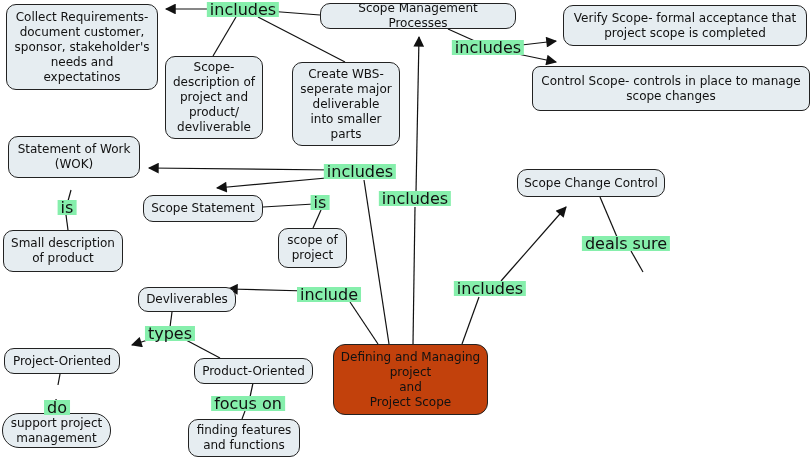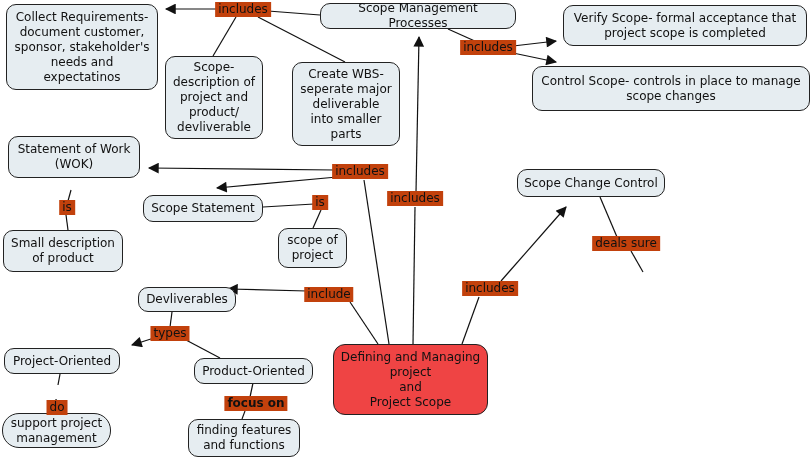--- a/index.html
+++ b/index.html
@@ -12,25 +12,25 @@
     overflow:hidden;
   }
   #wires{position:absolute;left:0;top:0;z-index:1;}
   .node{
     position:absolute;z-index:2;box-sizing:border-box;
     background:#e6edf1;border:1.3px solid #222;border-radius:10px;
     display:flex;align-items:center;justify-content:center;
     text-align:center;white-space:pre-line;
     font-size:12px;line-height:15px;padding:2px 6px;
   }
-  .node.main{background:#ef4444;border-radius:12px;border-width:1.5px;}
+  .node.main{background:#c2410c;border-radius:12px;border-width:1.5px;}
   .elabel{
     position:absolute;z-index:2;transform:translateX(-50%);
-    background:#c2410c;padding:0 3px;white-space:nowrap;
-    font-size:12px;line-height:15px;
+    background:#86efac;padding:0 3px;white-space:nowrap;
+    font-size:16px;line-height:15px;
   }
 </style>
 </head>
 <body>
 
 <div id="canvas">
 
   <svg id="wires" width="812" height="460">
     <defs>
       <marker id="ah" viewBox="0 0 10 10" refX="9" refY="5" markerWidth="11" markerHeight="9" orient="auto">
@@ -85,21 +85,21 @@
 document customer,
 sponsor, stakeholder's
 needs and
 expectatinos</div>
 
   <div class="node" style="left:320px;top:3px;width:196px;height:26px;">Scope Management Processes</div>
 
   <div class="node" style="left:563px;top:5px;width:244px;height:41px;">Verify Scope- formal acceptance that
 project scope is completed</div>
 
-  <div class="node" style="left:532px;top:66px;width:278px;height:45px;">Control Scope- controls in place to manage
+  <div class="node" style="left:532px;top:66px;width:278px;height:45px;border-radius:8px;">Control Scope- controls in place to manage
 scope changes</div>
 
   <div class="node" style="left:165px;top:56px;width:98px;height:83px;">Scope-
 description of
 project and
 product/
 devliverable</div>
 
   <div class="node" style="left:292px;top:62px;width:108px;height:84px;">Create WBS-
 seperate major
@@ -153,15 +153,15 @@
   <div class="elabel" style="left:626px;top:236px;">deals sure</div>
 
   <div class="elabel" style="left:67px;top:200px;">is</div>
 
   <div class="elabel" style="left:320px;top:195px;">is</div>
 
   <div class="elabel" style="left:170px;top:326px;">types</div>
 
   <div class="elabel" style="left:57px;top:384px;margin-top:16px;">do</div>
 
-  <div class="elabel" style="left:256px;top:396px;font-weight:bold;">focus on</div>
+  <div class="elabel" style="left:248px;top:396px;">focus on</div>
 
 </div>
 
 </body></html>

